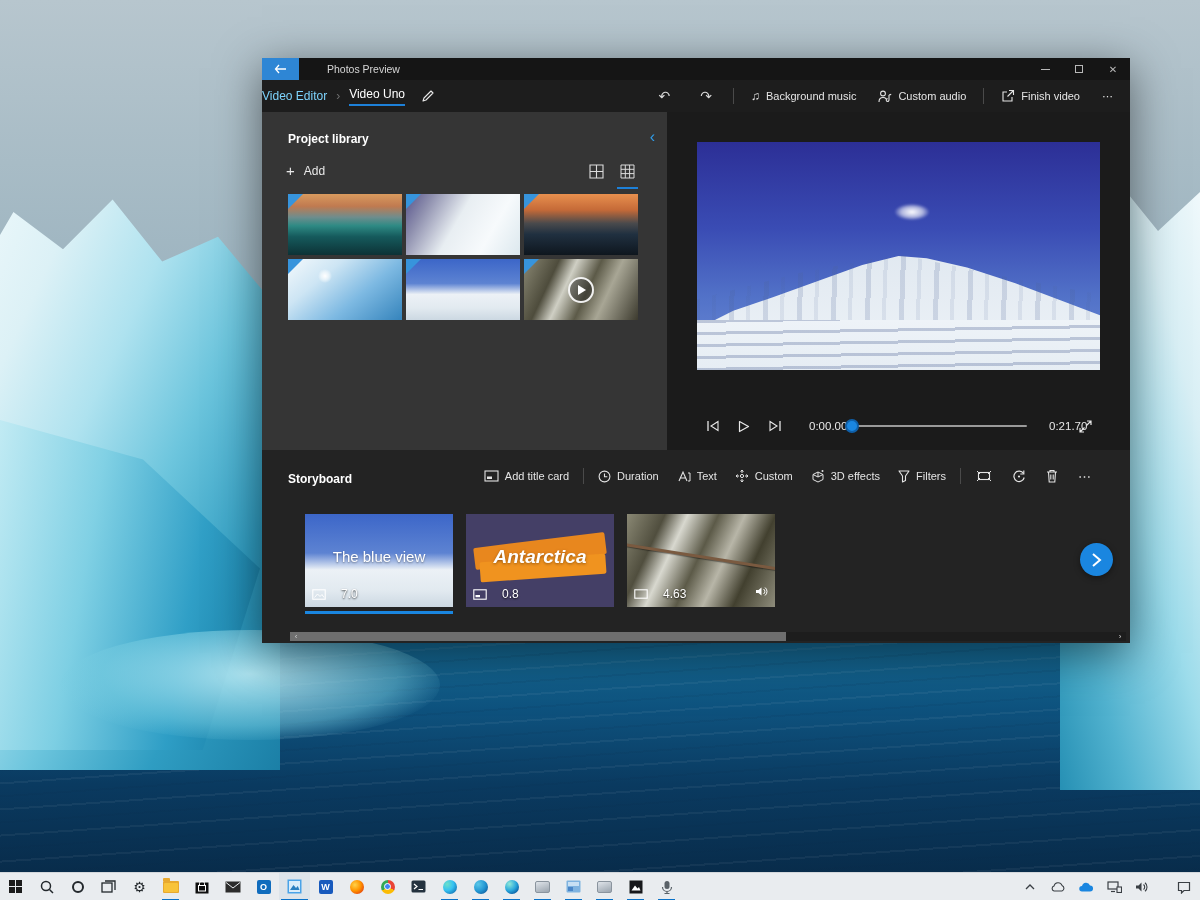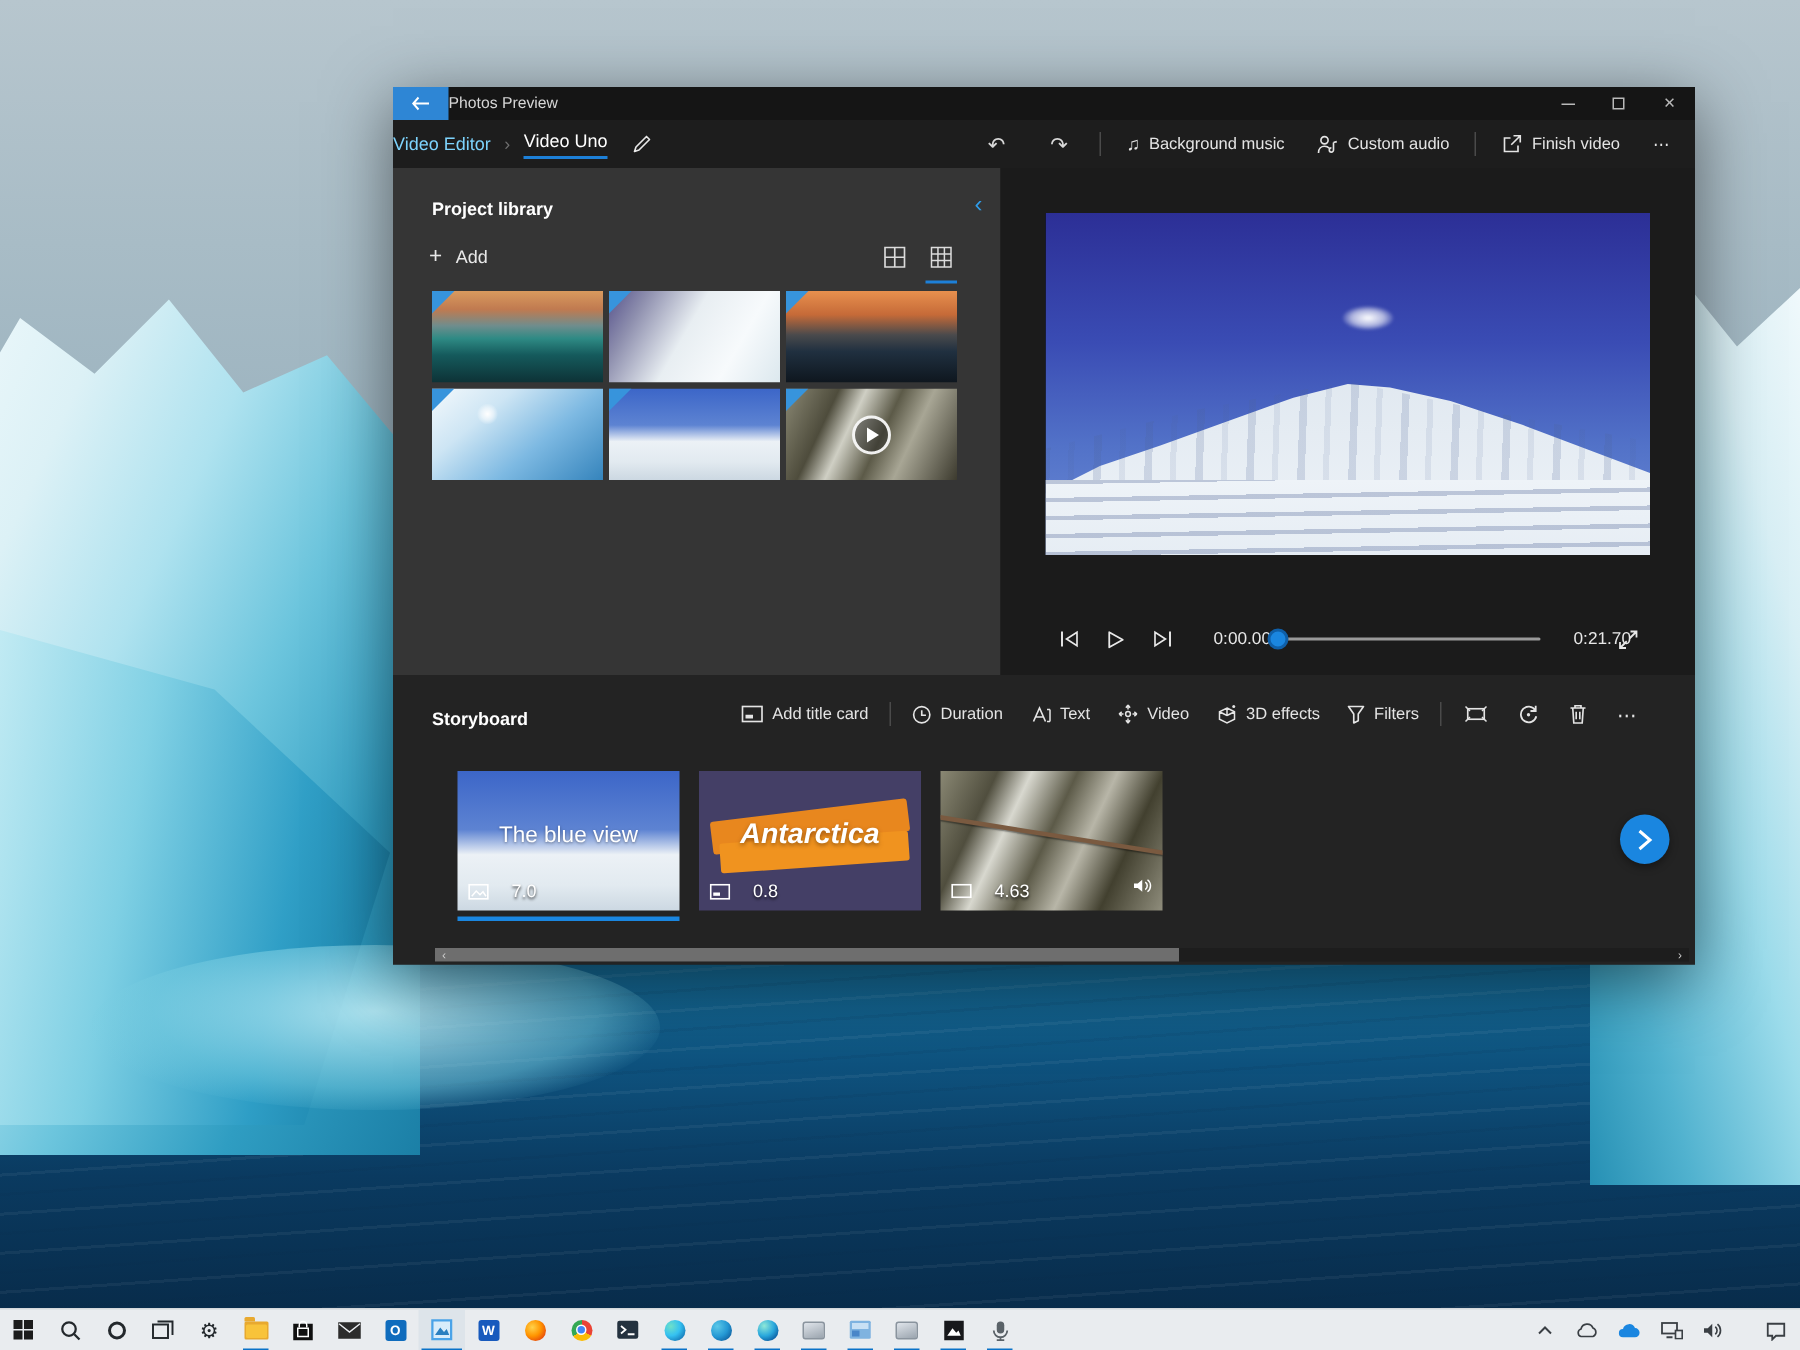--- a/index.html
+++ b/index.html
@@ -23,21 +23,21 @@
     clip-path:polygon(8% 18%, 40% 6%, 70% 14%, 100% 8%, 100% 100%, 0 100%, 0 40%); }
   .berg-base { position:absolute; left:60px; top:630px; width:380px; height:110px; border-radius:50%;
     background:radial-gradient(ellipse at 50% 40%, rgba(195,240,248,.85) 0%, rgba(120,205,225,.5) 55%, rgba(30,120,160,0) 75%); }
 
   
   .window { position:absolute; left:262px; top:58px; width:868px; height:585px;
     background:#1e1e1e; box-shadow:0 10px 42px rgba(0,0,0,.5); color:#e8e8e8; }
 
   .titlebar { position:absolute; left:0; top:0; width:868px; height:22px; background:#151515; display:flex; align-items:center; }
   .back-btn { width:37px; height:22px; background:#2e86d5; border:none; color:#fff; font-size:12px; cursor:pointer; display:flex; align-items:center; justify-content:center; }
-  .win-title { font-size:10.5px; color:#d6d6d6; }
+  .win-title { font-size:10.5px; color:#d6d6d6; margin-left:28px; }
   .win-controls { position:absolute; right:0; top:0; display:flex; }
   .win-ctl { width:34px; height:22px; display:flex; align-items:center; justify-content:center; color:#b9b9b9; font-size:10px; background:transparent; border:none; }
   .ctl-min-bar { width:9px; height:1px; background:#b9b9b9; display:block; }
   .ctl-max-box { width:8px; height:8px; border:1px solid #b9b9b9; display:block; }
 
   .toolbar { position:absolute; left:0; top:22px; width:868px; height:32px; background:#1d1d1d; display:flex; align-items:center; }
   .crumb-root { font-size:12px; color:#7dd3fc; }
   .crumb-sep { font-size:12px; color:#6f6f6f; margin:0 9px; }
   .crumb-current { font-size:12px; color:#fff; position:relative; padding-bottom:3px; border-bottom:2px solid #1d80d8; }
   .pencil-btn { background:none; border:none; margin-left:16px; display:flex; align-items:center; }
@@ -333,21 +333,21 @@
               <path d="M2 11 L6 2 L10 11 M3.4 8 H8.6" stroke="#e4e4e4" stroke-width="1.1" fill="none"></path>
               <path d="M11 3 H13 M13 3 V11 M13 11 H11" stroke="#e4e4e4" stroke-width="1" fill="none"></path>
             </svg>
           <span>Text</span>
         </button>
         <button class="sb-btn">
           <svg width="14" height="14" viewBox="0 0 14 14">
               <circle cx="7" cy="7" r="1.6" stroke="#e4e4e4" fill="none"></circle>
               <path d="M7 1 L5.6 2.8 M7 1 L8.4 2.8 M7 1 V4 M7 13 L5.6 11.2 M7 13 L8.4 11.2 M7 13 V10 M1 7 L2.8 5.6 M1 7 L2.8 8.4 M1 7 H4 M13 7 L11.2 5.6 M13 7 L11.2 8.4 M13 7 H10" stroke="#e4e4e4" stroke-width="1" fill="none"></path>
             </svg>
-          <span>Video</span>
+          <span>Custom</span>
         </button>
         <button class="sb-btn">
           <svg width="14" height="14" viewBox="0 0 14 14">
               <path d="M7 3 L12 5.5 V10.5 L7 13 L2 10.5 V5.5 Z M7 3 V8 M7 8 L12 5.5 M7 8 L2 5.5" stroke="#e4e4e4" stroke-width="1" fill="none"></path>
               <circle cx="11.5" cy="2" r="1" fill="#e4e4e4"></circle>
             </svg>
           <span>3D effects</span>
         </button>
         <button class="sb-btn">
           <svg width="12" height="13" viewBox="0 0 12 13">

